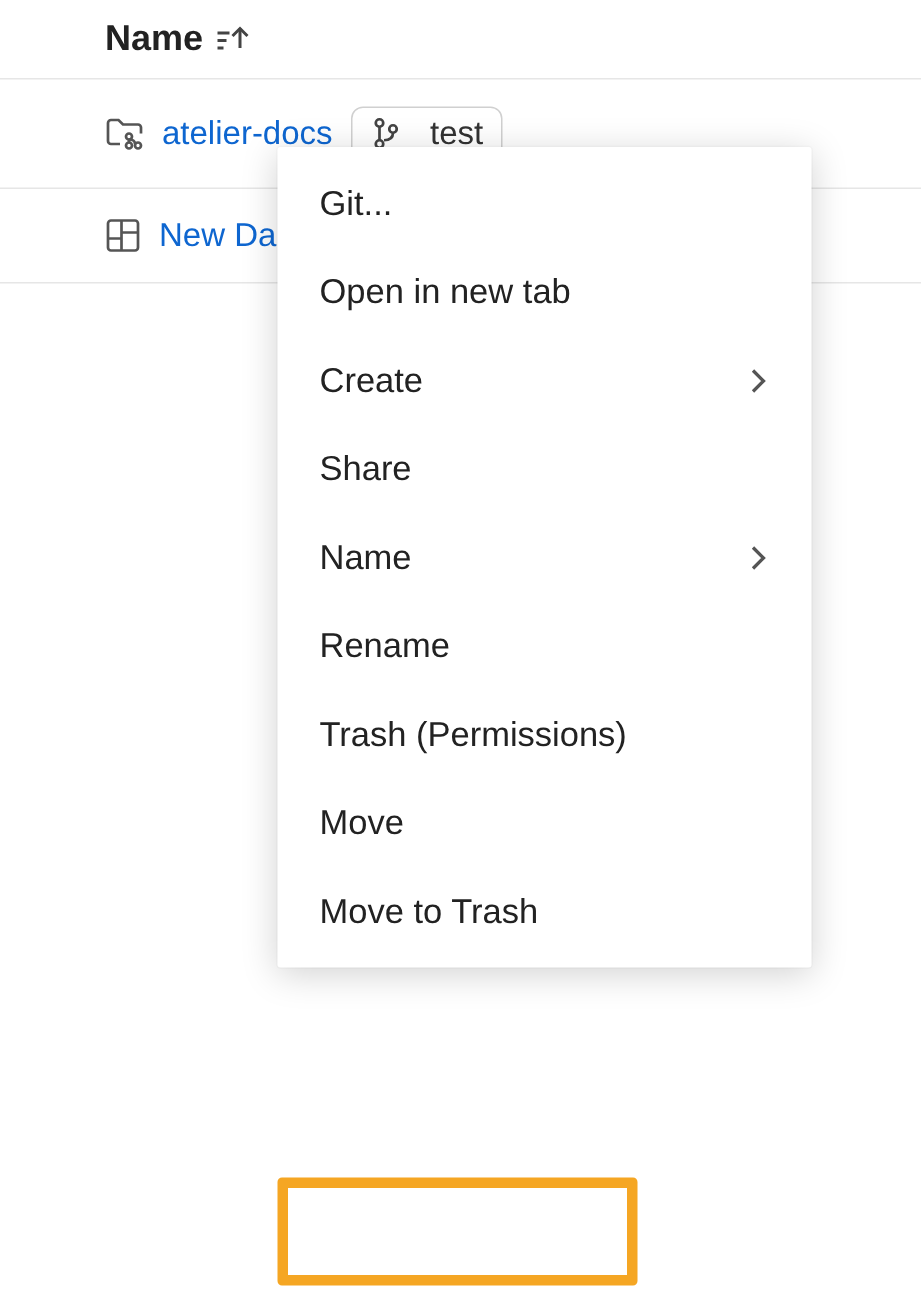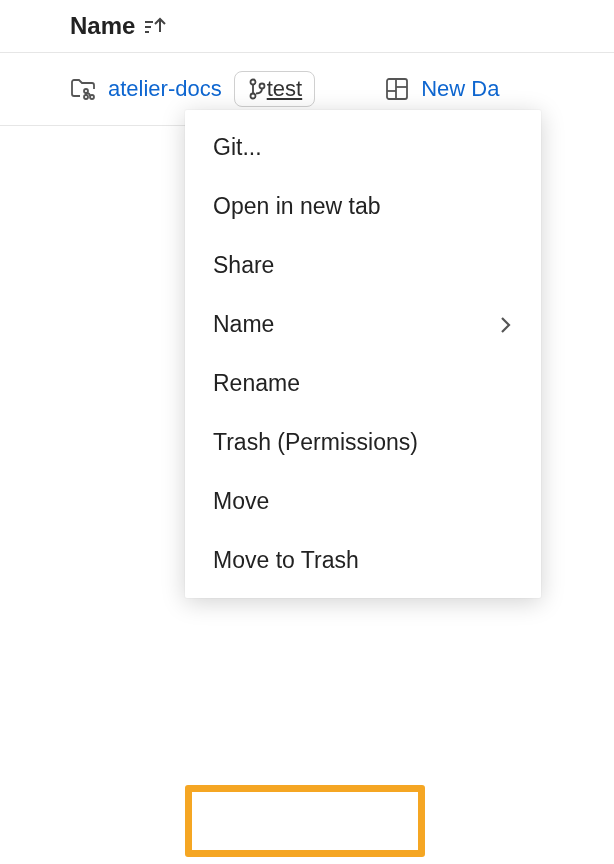--- a/index.html
+++ b/index.html
@@ -26,21 +26,22 @@
       color: #222;
       border-bottom: 1px solid #e6e6e6;
     }
     .sort-icon {
       display: inline-flex;
       align-items: center;
       color: #444;
     }
     .list {
       display: flex;
-      flex-direction: row;
+      flex-direction: column;
+      justify-content: space-between;
     }
     .row {
       display: flex;
       align-items: center;
       gap: 12px;
       padding: 18px 0 18px 70px;
       border-bottom: 1px solid #e6e6e6;
       color: #0e66d0;
       font-size: 22px;
     }
@@ -48,36 +49,35 @@
       color: #555;
       display: inline-flex;
       align-items: center;
     }
     .row-link {
       color: #0e66d0;
     }
     .chip {
       display: inline-flex;
       align-items: center;
-      gap: 0;
+      gap: 20px;
       border: 1px solid #d0d0d0;
       border-radius: 8px;
       padding: 4px 12px;
       color: #333;
       font-size: 22px;
       background: #fff;
-      text-decoration: underline;
     }
     .chip .icon {
       color: #444;
     }
     .context-menu {
       position: absolute;
       left: 185px;
-      top: 110px;
+      top: 98px;
       width: 356px;
       background: #fff;
       box-shadow: 0 4px 24px rgba(0,0,0,0.18), 0 0 0 1px rgba(0,0,0,0.02);
       border-radius: 2px;
       padding: 8px 0;
       display: flex;
       flex-direction: column;
     }
     .menu-item {
       display: flex;
@@ -159,20 +159,28 @@
 </div>
 
 <div class="context-menu">
   <div class="menu-item">
     <span>Git...</span>
   </div>
   <div class="menu-item">
     <span>Open in new tab</span>
   </div>
   <div class="menu-item">
+    <span>Create</span>
+    <span class="chevron">
+      <svg width="14" height="20" viewBox="0 0 14 20" fill="none" stroke="currentColor" stroke-width="2.2">
+          <polyline points="3,3 10,10 3,17"></polyline>
+        </svg>
+    </span>
+  </div>
+  <div class="menu-item">
     <span>Share</span>
   </div>
   <div class="menu-item">
     <span>Name</span>
     <span class="chevron">
       <svg width="14" height="20" viewBox="0 0 14 20" fill="none" stroke="currentColor" stroke-width="2.2">
           <polyline points="3,3 10,10 3,17"></polyline>
         </svg>
     </span>
   </div>

